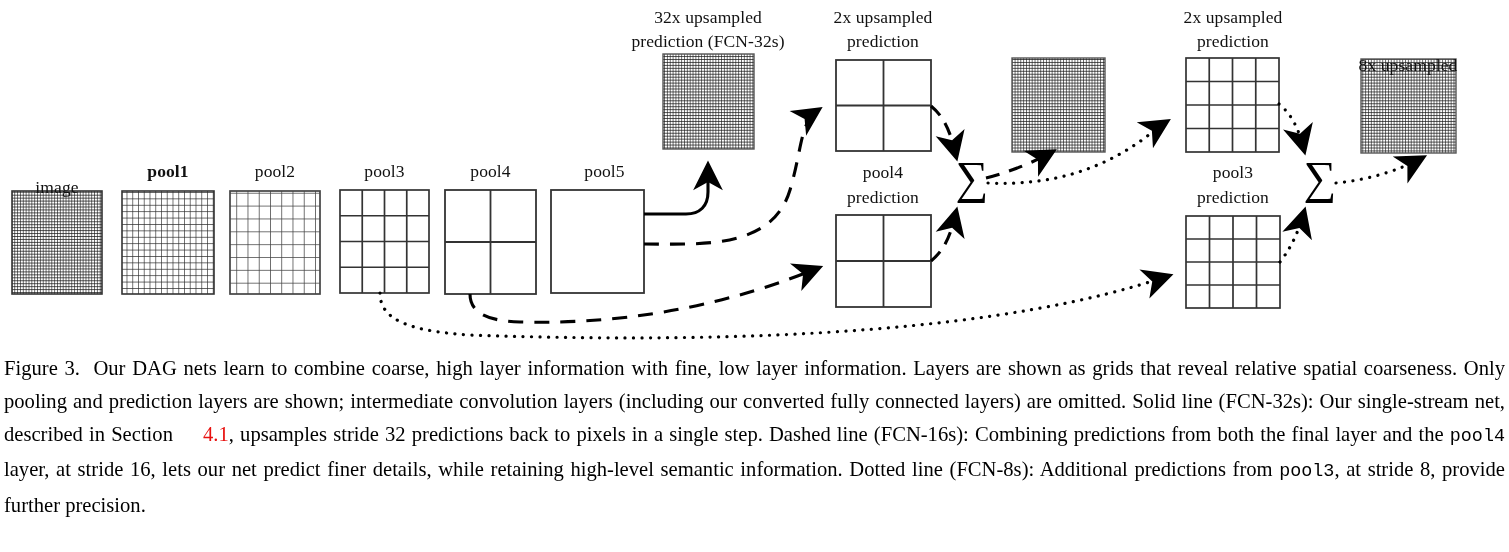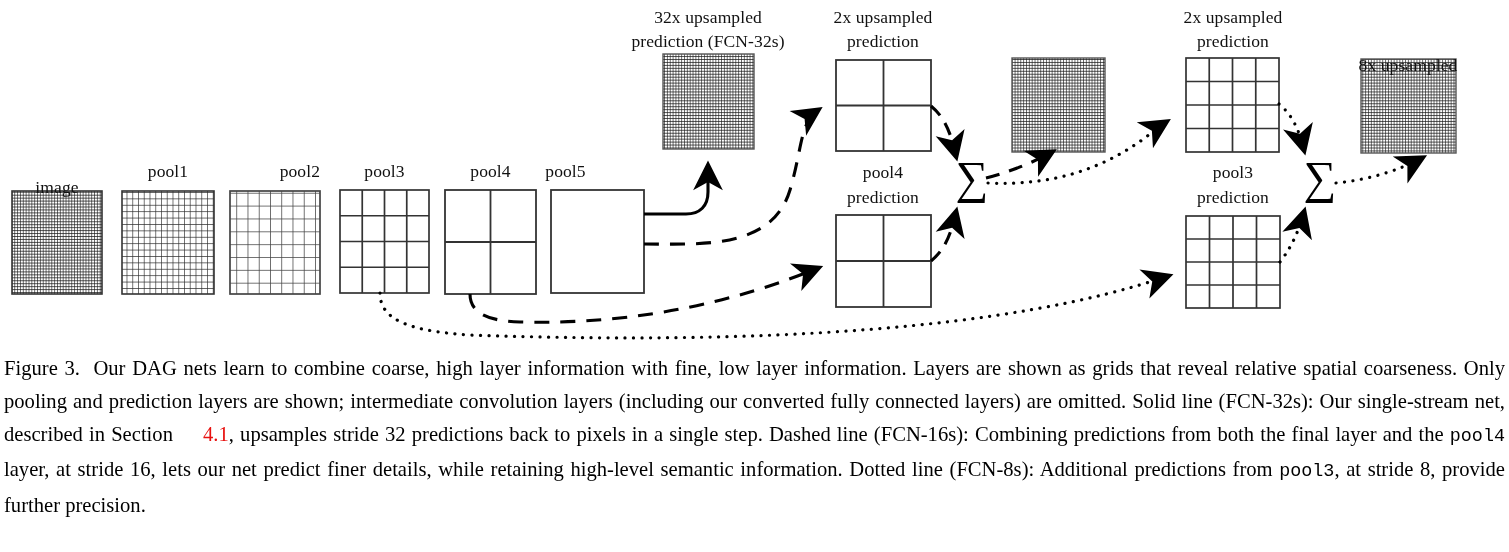--- a/index.html
+++ b/index.html
@@ -144,29 +144,29 @@
 
     <path d="M1279 104 C1294 116 1300 134 1304 150" fill="none" stroke="#000" stroke-width="3.2" stroke-dasharray="0.1 8.4" stroke-linecap="round" marker-end="url(#ah)"></path>
 
     <path d="M1280 262 C1294 244 1300 226 1304 212" fill="none" stroke="#000" stroke-width="3.2" stroke-dasharray="0.1 8.4" stroke-linecap="round" marker-end="url(#ah)"></path>
 
     <path d="M1336 183 C1368 180 1400 170 1422 158" fill="none" stroke="#000" stroke-width="3.2" stroke-dasharray="0.1 8.4" stroke-linecap="round" marker-end="url(#ah)"></path>
   </svg>
 
   <div class="lbl" style="left:12px;top:176px;width:90px;">image</div>
 
-  <div class="lbl" style="left:122px;top:160px;width:92px;">pool1</div>
+  <div class="lbl" style="left:122px;top:160px;width:92px;font-weight:bold;">pool1</div>
 
-  <div class="lbl" style="left:230px;top:160px;width:90px;text-align:right;">pool2</div>
+  <div class="lbl" style="left:230px;top:160px;width:90px;">pool2</div>
 
   <div class="lbl" style="left:340px;top:160px;width:89px;">pool3</div>
 
   <div class="lbl" style="left:445px;top:160px;width:91px;">pool4</div>
 
-  <div class="lbl" style="left:519px;top:160px;width:93px;text-align:center;">pool5</div>
+  <div class="lbl" style="left:558px;top:160px;width:93px;text-align:center;">pool5</div>
 
   <div class="lbl two" style="left:608px;top:5px;width:200px;">32x upsampled</div>
   <div class="lbl two" style="left:608px;top:29px;width:200px;text-align:center;">prediction (FCN-32s)</div>
 
   <div class="lbl two" style="left:798px;top:5px;width:170px;">2x upsampled</div>
   <div class="lbl two" style="left:798px;top:29px;width:170px;">prediction</div>
 
   <div class="lbl two" style="left:798px;top:160px;width:170px;">pool4</div>
   <div class="lbl two" style="left:798px;top:185px;width:170px;">prediction</div>
 

